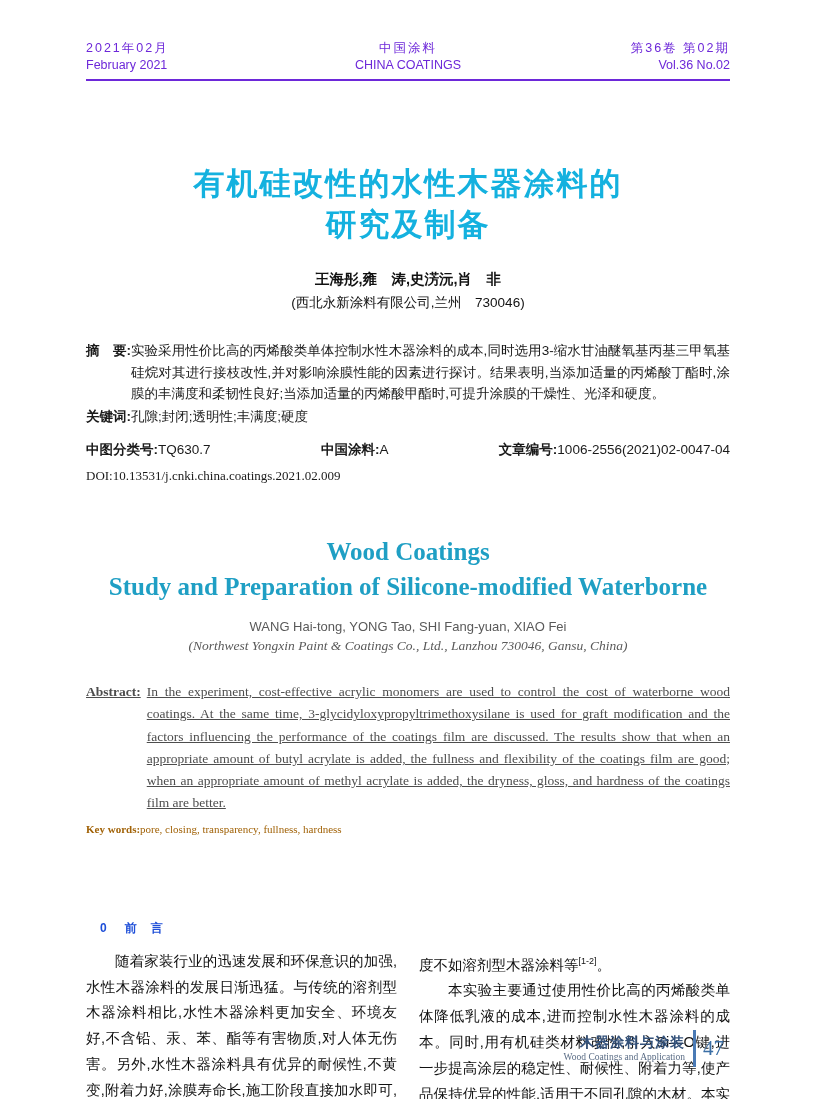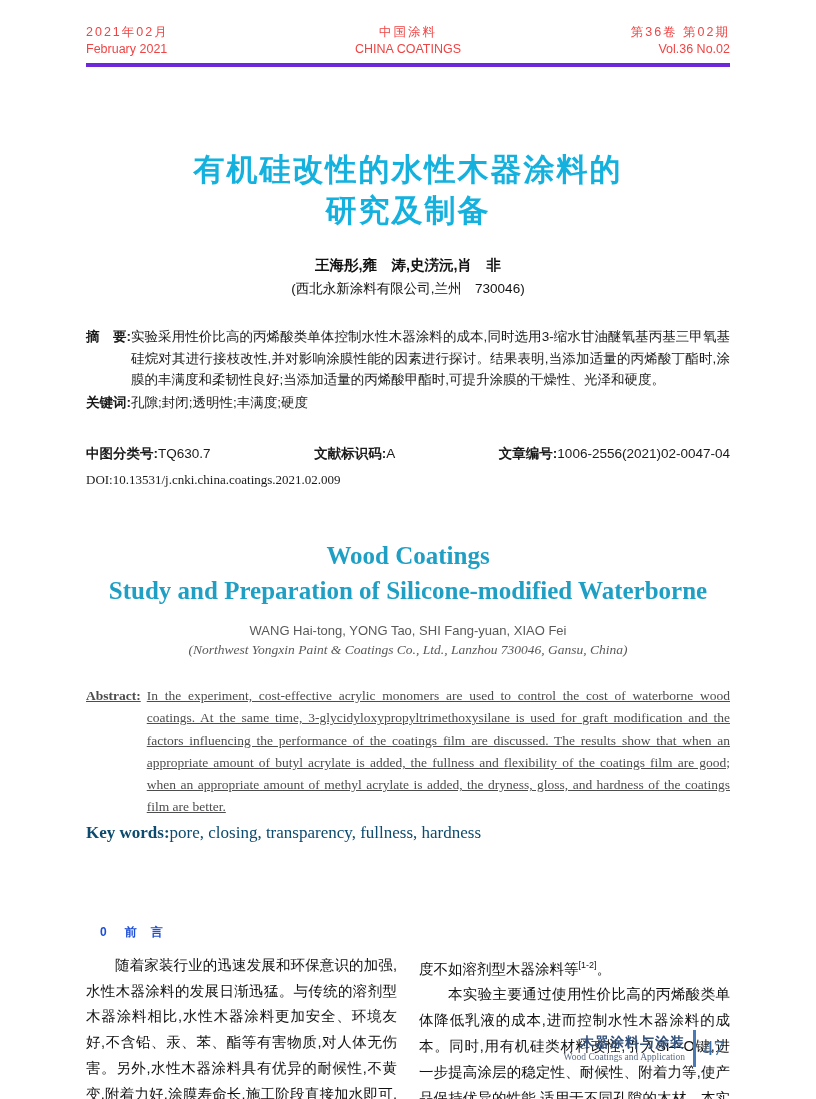--- a/index.html
+++ b/index.html
@@ -11,23 +11,23 @@
     background:#ffffff;
     font-family:"Liberation Sans", sans-serif;
     color:#222;
     overflow:hidden;
   }
   .content { padding:0 86px; }
 
   
   .journal-header {
     display:flex; justify-content:space-between; align-items:flex-end;
-    padding-top:24px; padding-bottom:5px;
-    border-bottom:4px solid #6d28d9;
-    font-size:12.5px; line-height:17px; color:#ef4444;
+    padding-top:40px; padding-bottom:5px;
+    border-bottom:2px solid #6d28d9;
+    font-size:12.5px; line-height:17px; color:#6d28d9;
   }
   .journal-header .hcol { width:33%; }
   .journal-header .hcenter { text-align:center; }
   .journal-header .hright { text-align:right; }
   .journal-header .cn { letter-spacing:2px; }
 
   
   .title-cn {
     margin-top:82px;
     text-align:center;
@@ -47,21 +47,21 @@
 
   
   .hang { display:flex; }
   .hang .hlabel { flex:0 0 auto; font-weight:bold; white-space:nowrap; }
   .hang .htext { flex:1 1 auto; text-align:justify; }
 
   .abstract-cn { margin-top:28px; font-size:13.5px; line-height:21.5px; color:#1a1a1a; }
   .keywords-cn { margin-top:1px; font-size:13.5px; line-height:21.5px; color:#1a1a1a; }
 
   .meta-row {
-    margin-top:32px;
+    margin-top:14px;
     display:flex; justify-content:space-between;
     font-size:13.5px; color:#1a1a1a;
   }
   .meta-row b { font-weight:bold; }
   .doi-line {
     margin-top:9px;
     font-family:"Liberation Serif", serif;
     font-size:13px; color:#1a1a1a;
   }
 
@@ -83,21 +83,21 @@
 
   .abstract-en {
     margin-top:27px;
     font-family:"Liberation Serif", serif;
     font-size:13.5px; line-height:22.3px; color:#4d4d4d;text-decoration:underline;
   }
   .abstract-en .hlabel { padding-right:6px; }
   .keywords-en {
     margin-top:3px;
     font-family:"Liberation Serif", serif;
-    font-size:17px; line-height:22px; color:#0c4a6e;
+    font-size:11px; line-height:22px; color:#a16207;
   }
 
   
   .section-heading {
     margin-top:80px;
     color:#1d4ed8; font-weight:bold; font-size:12px;margin-left:14px;
   }
   .section-heading .num { margin-right:18px; }
   .section-heading .stitle { letter-spacing:14px; }
 
@@ -151,21 +151,21 @@
       <span class="htext">实验采用性价比高的丙烯酸类单体控制水性木器涂料的成本,同时选用3-缩水甘油醚氧基丙基三甲氧基硅烷对其进行接枝改性,并对影响涂膜性能的因素进行探讨。结果表明,当添加适量的丙烯酸丁酯时,涂膜的丰满度和柔韧性良好;当添加适量的丙烯酸甲酯时,可提升涂膜的干燥性、光泽和硬度。</span>
     </div>
 
     <div class="keywords-cn hang">
       <span class="hlabel">关键词:</span>
       <span class="htext">孔隙;封闭;透明性;丰满度;硬度</span>
     </div>
 
     <div class="meta-row">
       <span><b>中图分类号:</b><span>TQ630.7</span></span>
-      <span><b>文献标识码:</b><span>A</span></span>
+      <span><b>中国涂料:</b><span>A</span></span>
       <span><b>文章编号:</b><span>1006-2556(2021)02-0047-04</span></span>
     </div>
 
     <div class="doi-line">DOI:10.13531/j.cnki.china.coatings.2021.02.009</div>
 
     <div class="title-en">
       <div>Wood Coatings</div>
       <div>Study and Preparation of Silicone-modified Waterborne</div>
     </div>
 

